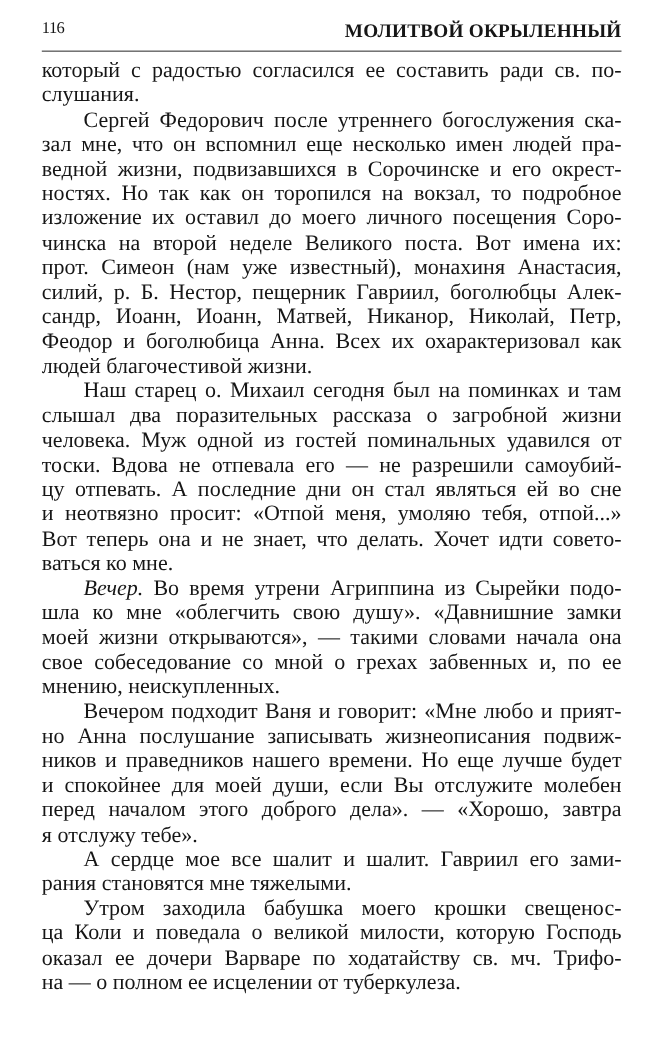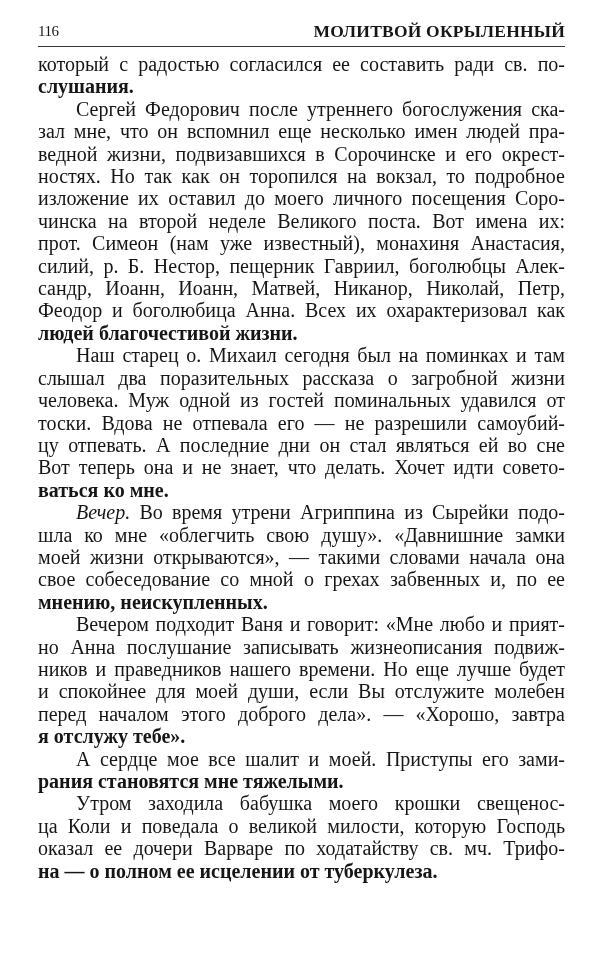--- a/index.html
+++ b/index.html
@@ -3,33 +3,33 @@
 <meta charset="utf-8">
 <style>
   html, body { margin: 0; padding: 0; background: #ffffff; }
   body { width: 600px; height: 960px; overflow: hidden; position: relative; }
   .page {
     position: absolute; left: 38px; top: 18px; width: 527px;
     font-family: "Liberation Serif", "DejaVu Serif", serif;
     color: #161616;
   }
   .running-head {
-    display: flex; justify-content: space-between; align-items: center;
+    display: flex; justify-content: space-between; align-items: flex-start;
     height: 26px; padding-bottom: 2px;
     border-bottom: 1.5px solid #3a3a3a;
   }
   .page-number { font-size: 15px; letter-spacing: -0.5px; }
   .running-title { font-size: 17.5px; letter-spacing: 0.2px; font-weight: bold; }
   .body-text { margin-top: 6px; }
   .para {
     margin: 0; font-size: 20px; line-height: 22.4px;
     text-align: justify; text-align-last: auto; hyphens: manual;
   }
   .para .line { display: block; text-align: justify; text-align-last: justify; white-space: nowrap; }
-  .para .line.last { text-align-last: left; font-weight: bold; }
+  .para .line.last { text-align-last: left; }
   .para .line.indent { text-indent: 38px; }
   em.italic-word { font-style: italic; margin-top: 12px; }
 </style>
 </head>
 <body>
 
 <div class="page">
   <div class="running-head">
     <span class="page-number">116</span>
     <span class="running-title">МОЛИТВОЙ ОКРЫЛЕННЫЙ</span>
@@ -52,40 +52,41 @@
         <span class="line">сандр, Иоанн, Иоанн, Матвей, Никанор, Николай, Петр,</span>
         <span class="line">Феодор и боголюбица Анна. Всех их охарактеризовал как</span>
         <span class="line last">людей благочестивой жизни.</span>
       </p>
       <p class="para">
         <span class="line indent">Наш старец о. Михаил сегодня был на поминках и там</span>
         <span class="line">слышал два поразительных рассказа о загробной жизни</span>
         <span class="line">человека. Муж одной из гостей поминальных удавился от</span>
         <span class="line">тоски. Вдова не отпевала его — не разрешили самоубий-</span>
         <span class="line">цу отпевать. А последние дни он стал являться ей во сне</span>
+        <span class="line">и неотвязно просит: «Отпой меня, умоляю тебя, отпой...»</span>
         <span class="line">Вот теперь она и не знает, что делать. Хочет идти советo-</span>
         <span class="line last">ваться ко мне.</span>
       </p>
       <p class="para">
         <span class="line indent"><em class="italic-word">Вечер.</em><span> Во время утрени Агриппина из Сырейки подо-</span></span>
         <span class="line">шла ко мне «облегчить свою душу». «Давнишние замки</span>
         <span class="line">моей жизни открываются», — такими словами начала она</span>
         <span class="line">свое собеседование со мной о грехах забвенных и, по ее</span>
         <span class="line last">мнению, неискупленных.</span>
       </p>
       <p class="para">
         <span class="line indent">Вечером подходит Ваня и говорит: «Мне любо и прият-</span>
         <span class="line">но Анна послушание записывать жизнеописания подвиж-</span>
         <span class="line">ников и праведников нашего времени. Но еще лучше будет</span>
         <span class="line">и спокойнее для моей души, если Вы отслужите молебен</span>
         <span class="line">перед началом этого доброго дела». — «Хорошо, завтра</span>
         <span class="line last">я отслужу тебе».</span>
       </p>
       <p class="para">
-        <span class="line indent">А сердце мое все шалит и моей. Приступы его зами-</span>
+        <span class="line indent">А сердце мое все шалит и шалит. Гавриил его зами-</span>
         <span class="line last">рания становятся мне тяжелыми.</span>
       </p>
       <p class="para">
         <span class="line indent">Утром заходила бабушка моего крошки свещенос-</span>
         <span class="line">ца Коли и поведала о великой милости, которую Господь</span>
         <span class="line">оказал ее дочери Варваре по ходатайству св. мч. Трифо-</span>
         <span class="line last">на — о полном ее исцелении от туберкулеза.</span>
       </p>
     </div>
 </div>

